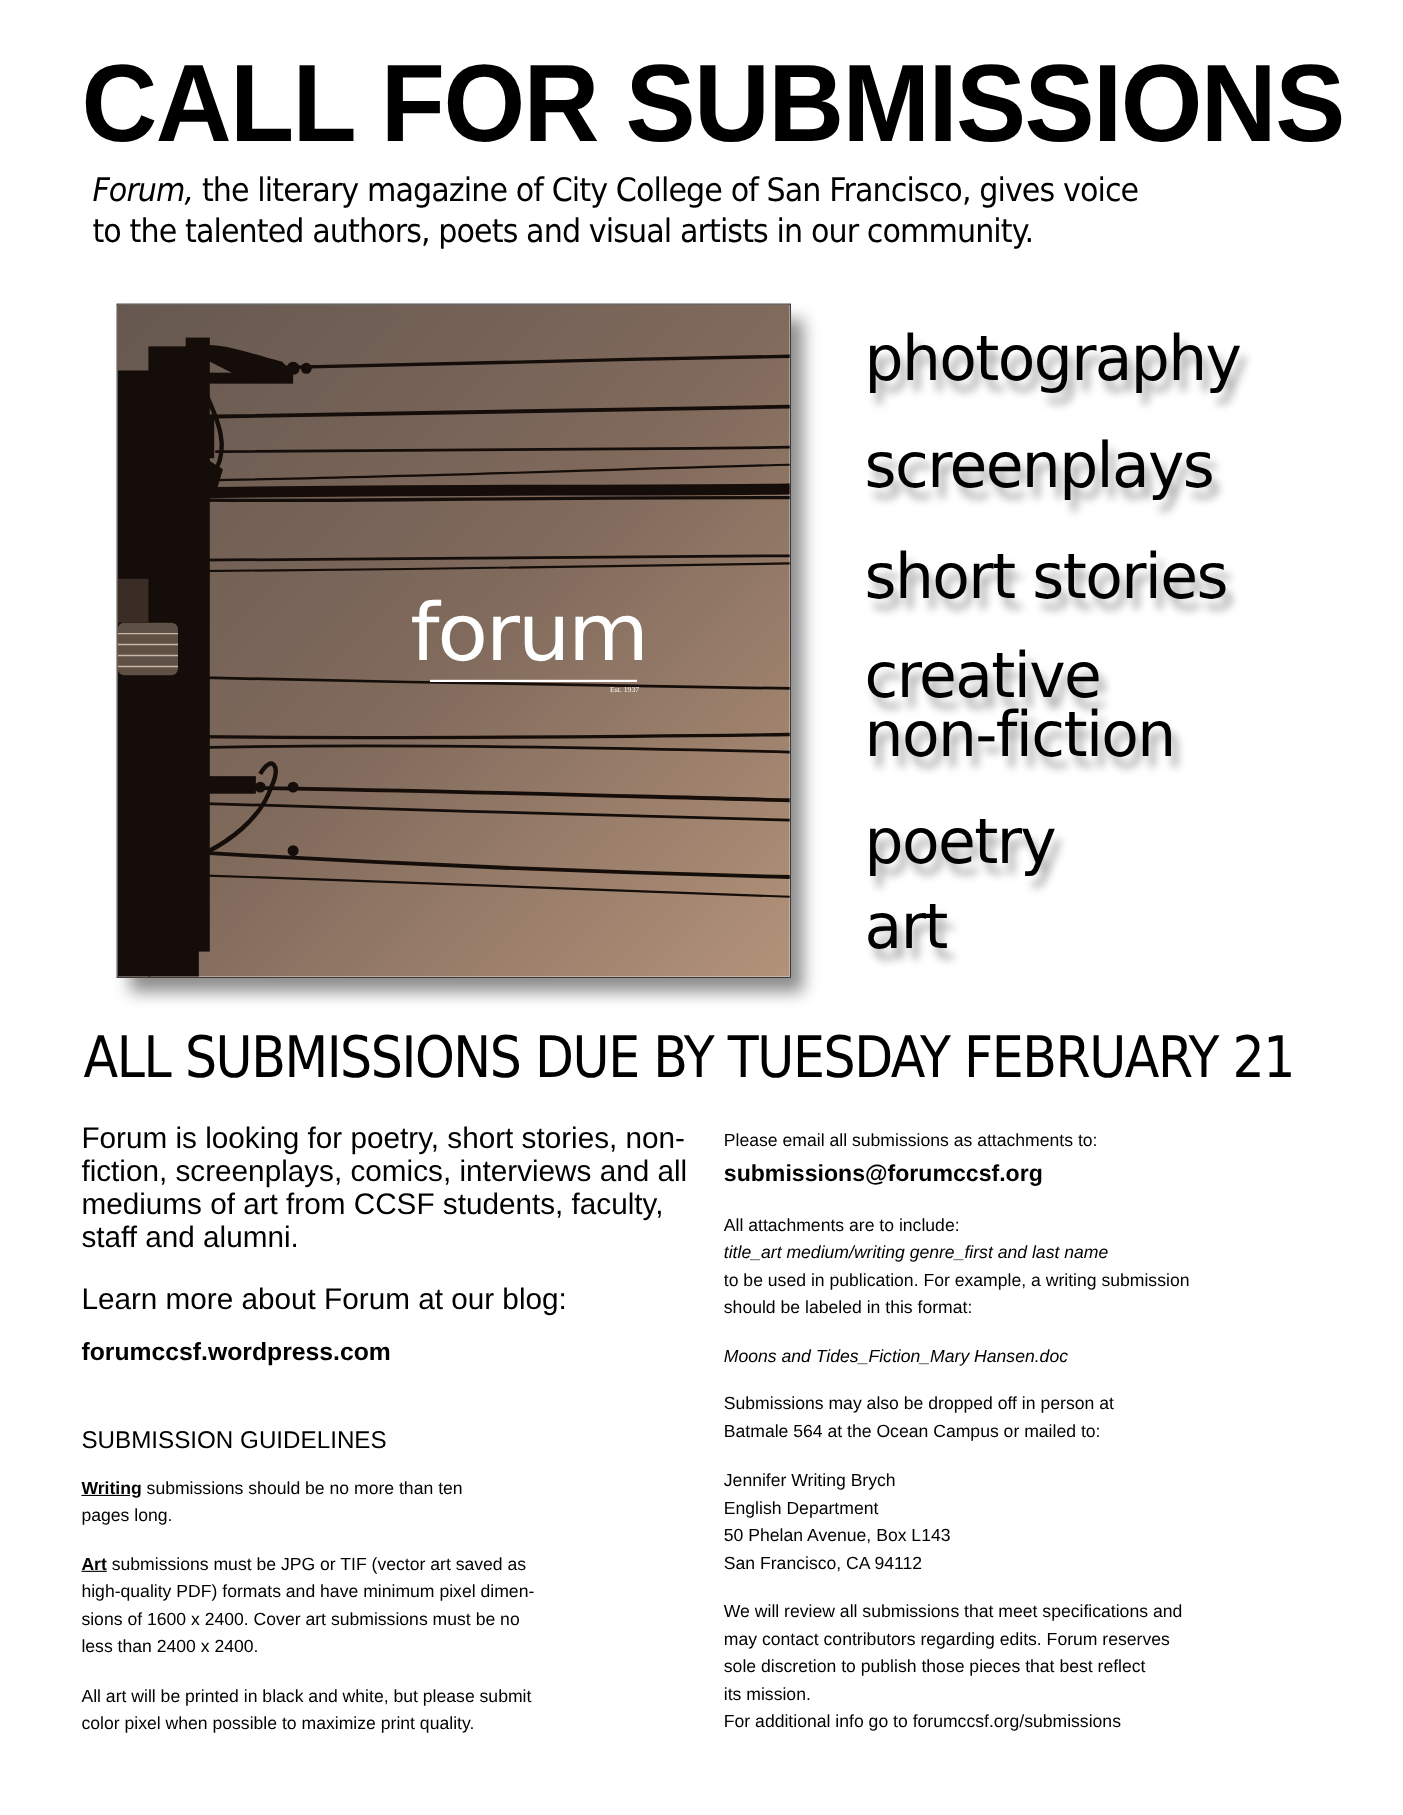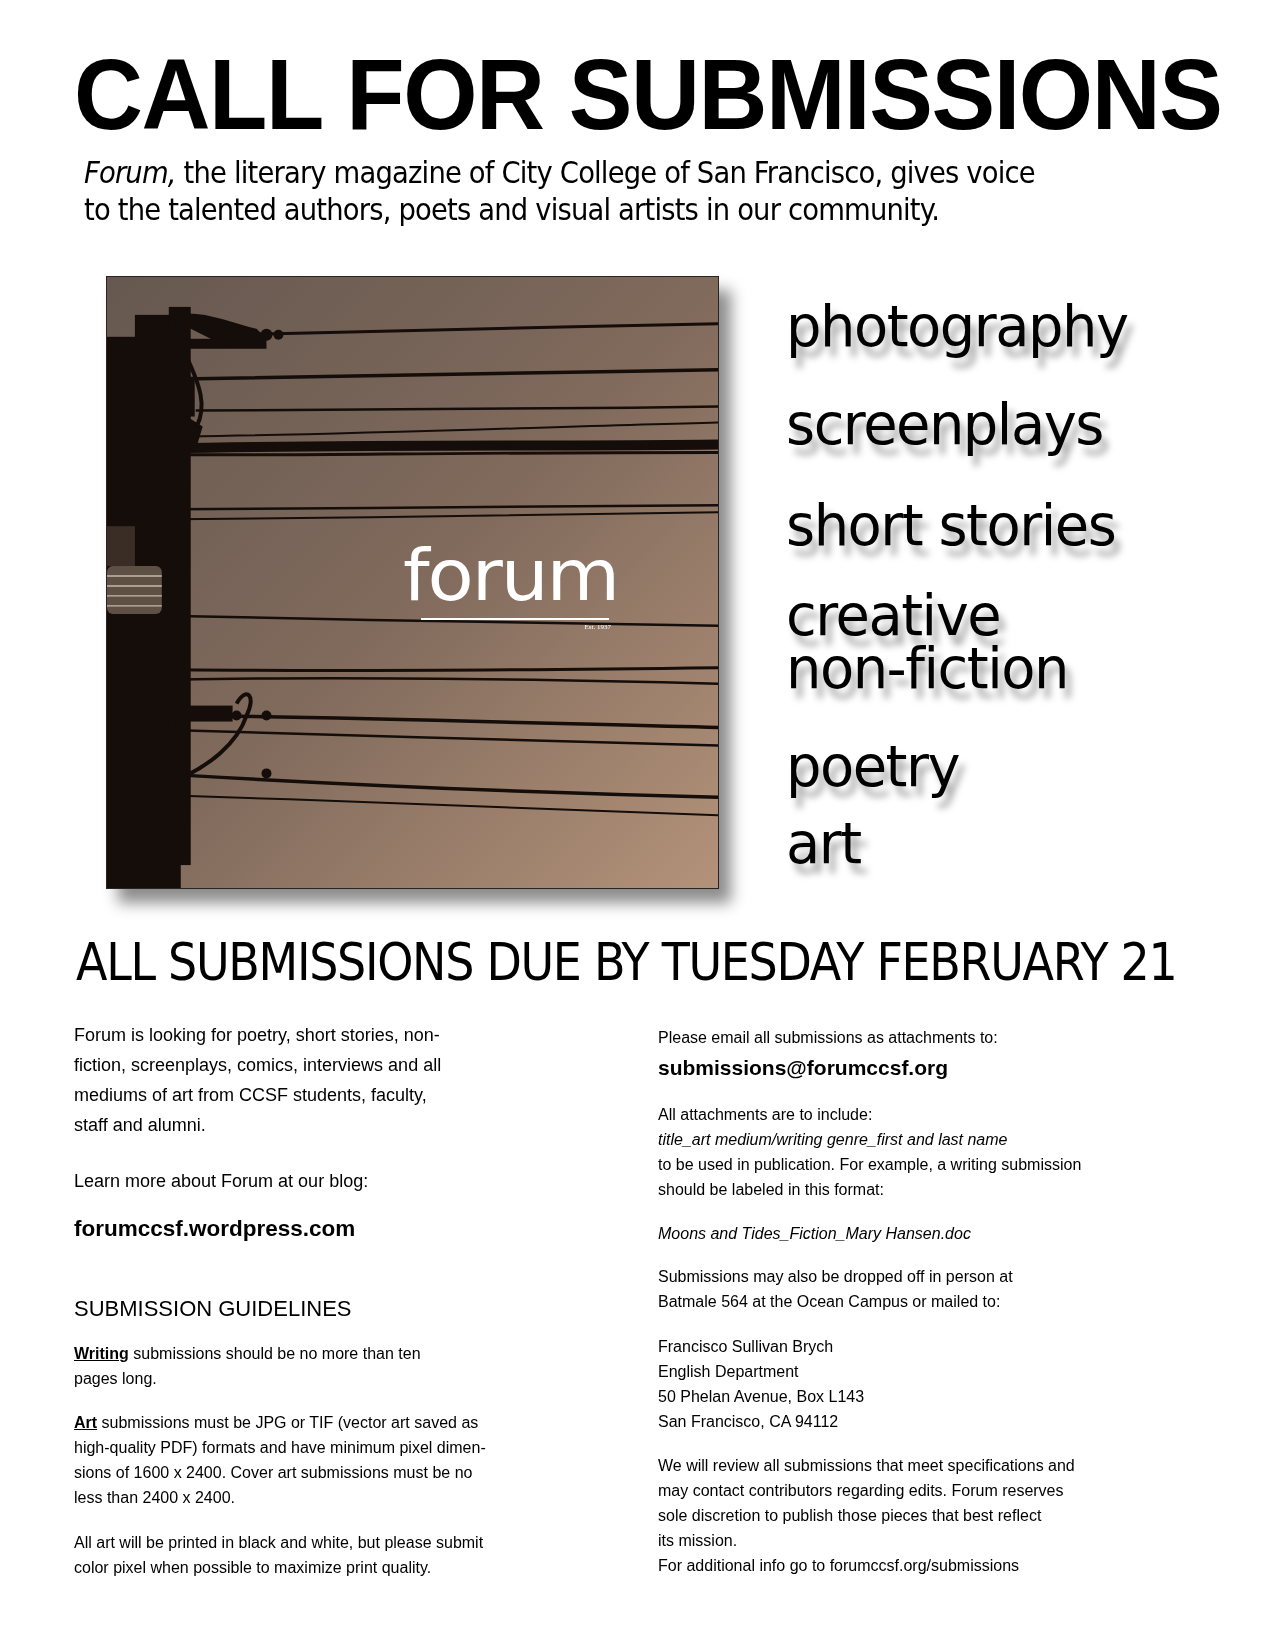--- a/index.html
+++ b/index.html
@@ -22,21 +22,21 @@
     .intro .em { font-style: italic; }
 
     .cover-wrap {
       position: absolute; left: 106px; top: 276px; width: 613px; height: 613px;
       box-shadow: 12px 14px 14px rgba(0,0,0,0.45);
       border: 1.5px solid #2a2420;
       overflow: hidden;
     }
     .cover-wrap svg { display: block; width: 100%; height: 100%; }
     .cover-logo {
-      position: absolute; left: 266px; top: 270px; width: 208px; height: 80px; margin-left: 30px;
+      position: absolute; left: 266px; top: 270px; width: 208px; height: 80px;
     }
     .logo-text {
       position: absolute; left: 0; top: -12px;
       font-family: "DejaVu Sans", sans-serif; font-weight: normal;
       font-size: 72px; line-height: 80px; color: #ffffff; letter-spacing: -2px;
       transform-origin: left top; transform: scaleX(1.05);
     }
     .logo-rule {
       position: absolute; left: 18px; top: 71px; width: 188px; height: 2px; background: #fff;
     }
@@ -60,21 +60,21 @@
       position: absolute; left: 76px; top: 932px; width: 1120px;
       font-family: "DejaVu Sans", sans-serif; font-size: 52px; line-height: 60px;
       letter-spacing: -1.5px; white-space: nowrap;
       transform-origin: left top; transform: scaleX(0.885);
     }
 
     .col { position: absolute; font-family: "Liberation Sans", sans-serif; }
     .left-col { left: 74px; top: 1020px; width: 540px; }
     .right-col { left: 658px; top: 1020px; width: 560px; }
 
-    .lp { font-size: 18px; line-height: 30px; }
+    .lp { font-size: 27px; line-height: 30px; }
     .lp-bold { font-size: 22.5px; line-height: 30px; font-weight: bold; }
     .guide-head { font-size: 22px; line-height: 28px; font-weight: normal; }
     .sp { font-size: 16px; line-height: 25px; }
     .sp b { font-weight: bold; text-decoration: underline; }
     .email { font-size: 21px; line-height: 30px; font-weight: bold; }
     .italic { font-style: italic; }
 
     .abs { position: absolute; left: 0; white-space: nowrap; }
   </style>
 </head>
@@ -193,21 +193,21 @@
   <div class="abs sp" style="top:82px">All attachments are to include:</div>
   <div class="abs sp italic" style="top:107px">title_art medium/writing genre_first and last name</div>
   <div class="abs sp" style="top:132px">to be used in publication. For example, a writing submission</div>
   <div class="abs sp" style="top:157px">should be labeled in this format:</div>
 
   <div class="abs sp italic" style="top:201px">Moons and Tides_Fiction_Mary Hansen.doc</div>
 
   <div class="abs sp" style="top:244px">Submissions may also be dropped off in person at</div>
   <div class="abs sp" style="top:269px">Batmale 564 at the Ocean Campus or mailed to:</div>
 
-  <div class="abs sp" style="top:314px">Francisco Sullivan Brych</div>
+  <div class="abs sp" style="top:314px">Jennifer Writing Brych</div>
   <div class="abs sp" style="top:339px">English Department</div>
   <div class="abs sp" style="top:364px">50 Phelan Avenue, Box L143</div>
   <div class="abs sp" style="top:389px">San Francisco, CA 94112</div>
 
   <div class="abs sp" style="top:433px">We will review all submissions that meet specifications and</div>
   <div class="abs sp" style="top:458px">may contact contributors regarding edits. Forum reserves</div>
   <div class="abs sp" style="top:483px">sole discretion to publish those pieces that best reflect</div>
   <div class="abs sp" style="top:508px">its mission.</div>
   <div class="abs sp" style="top:533px">For additional info go to forumccsf.org/submissions</div>
 </div>

